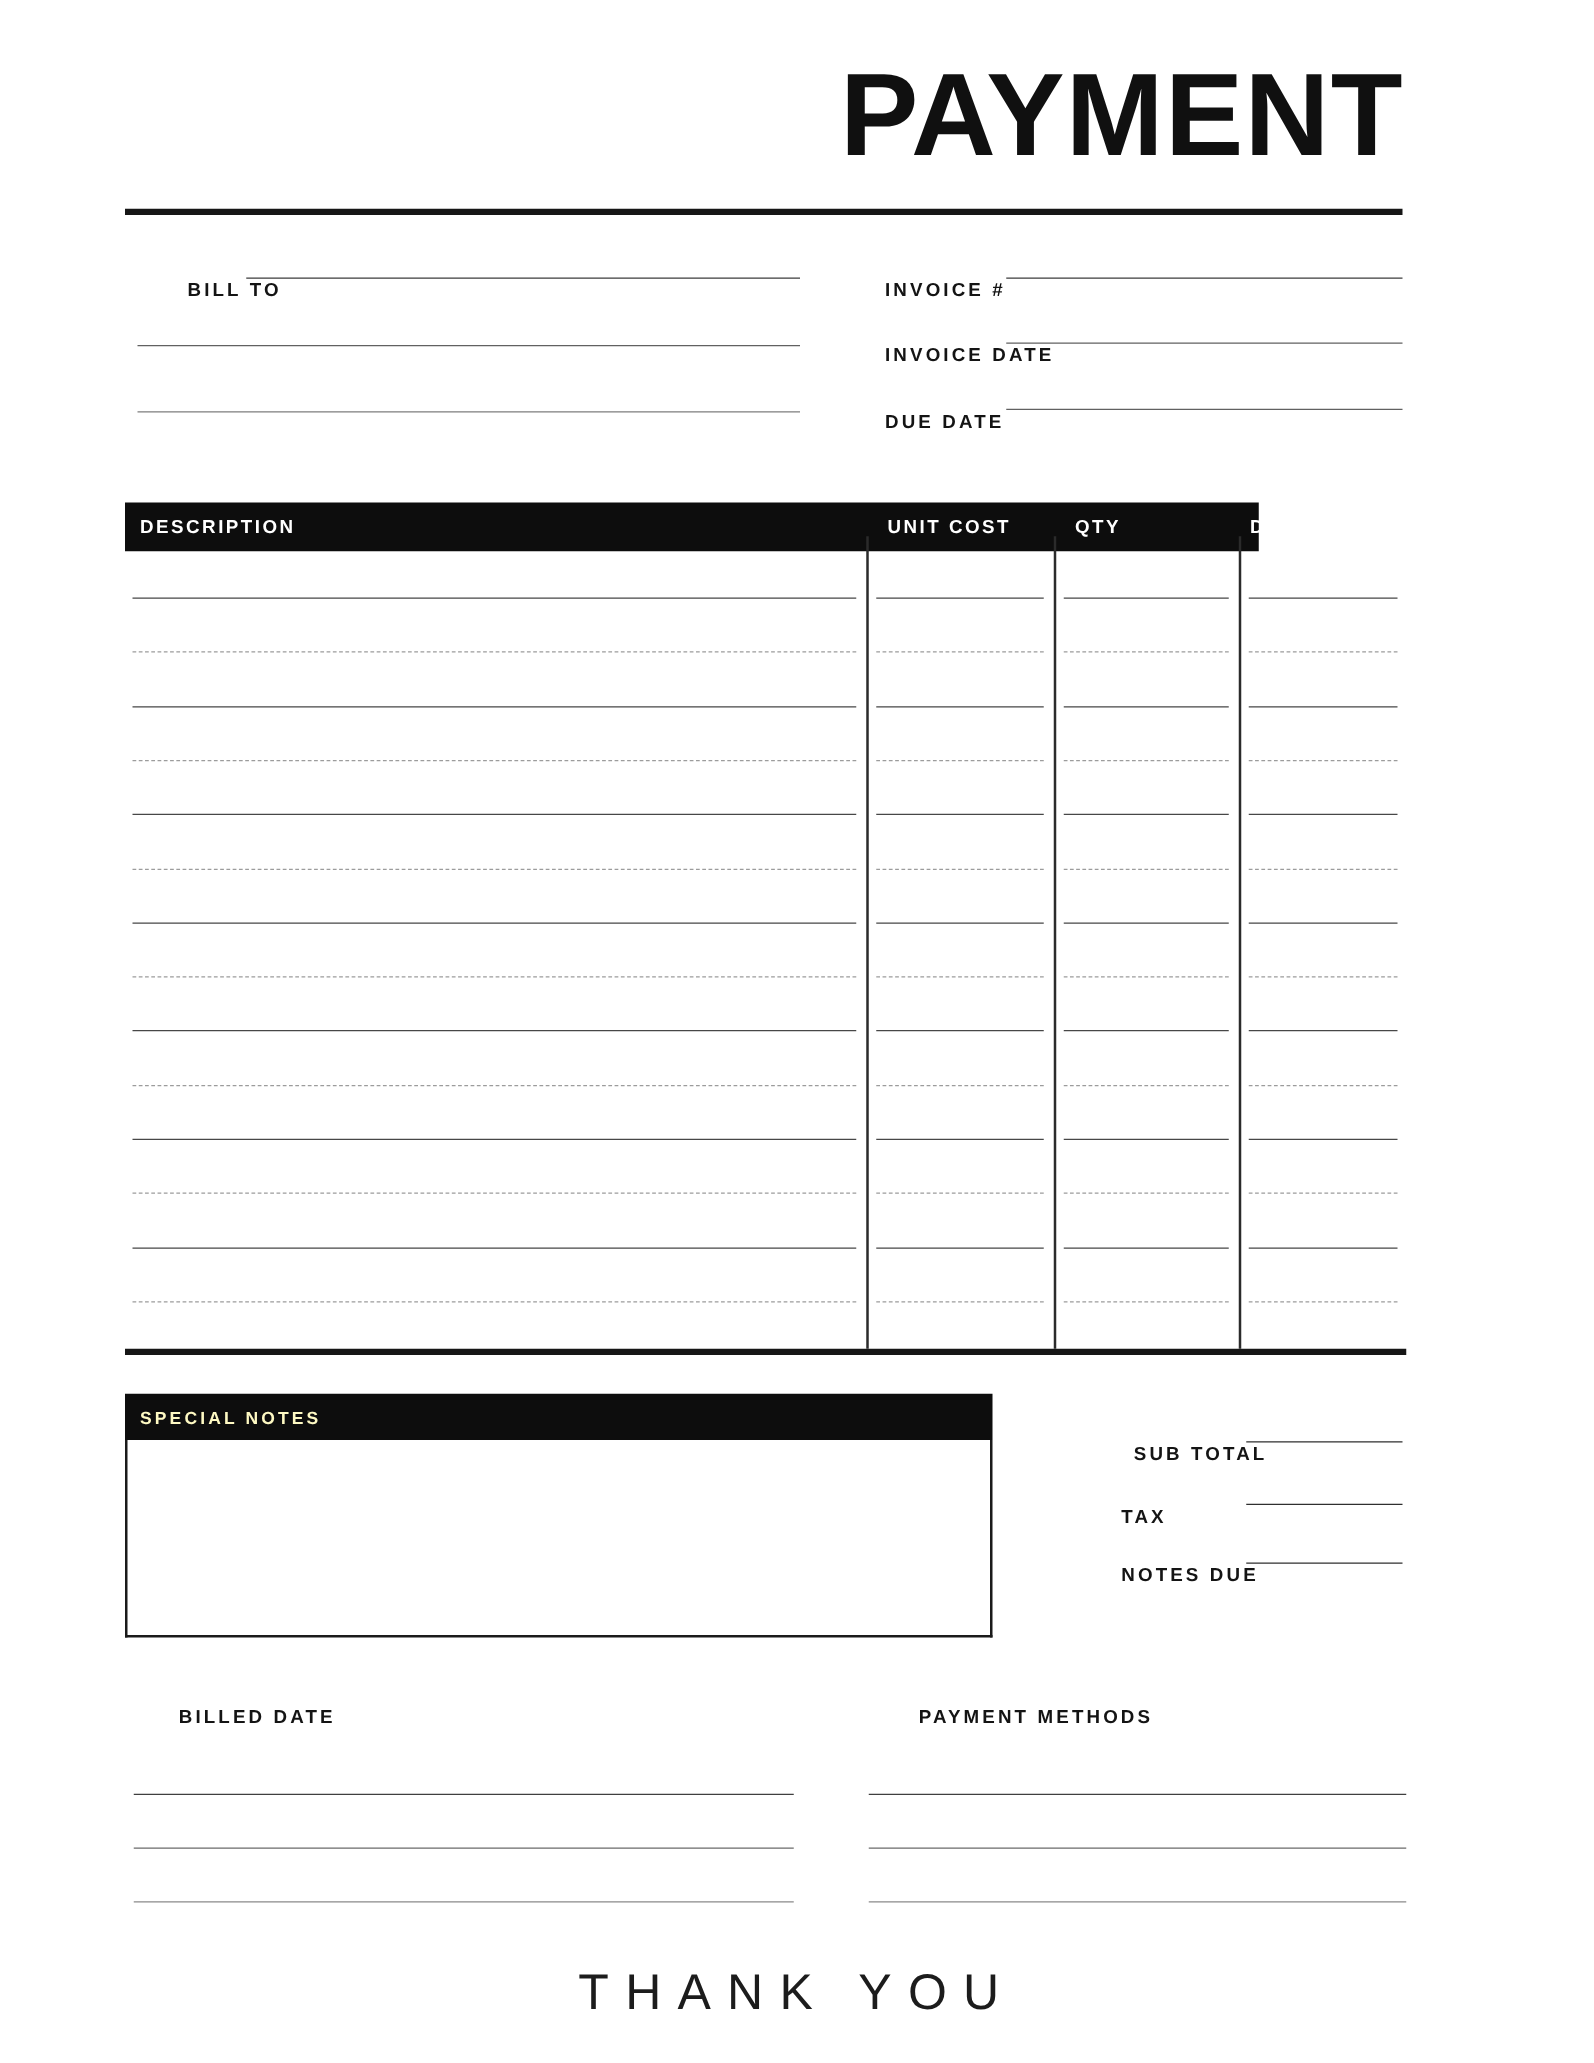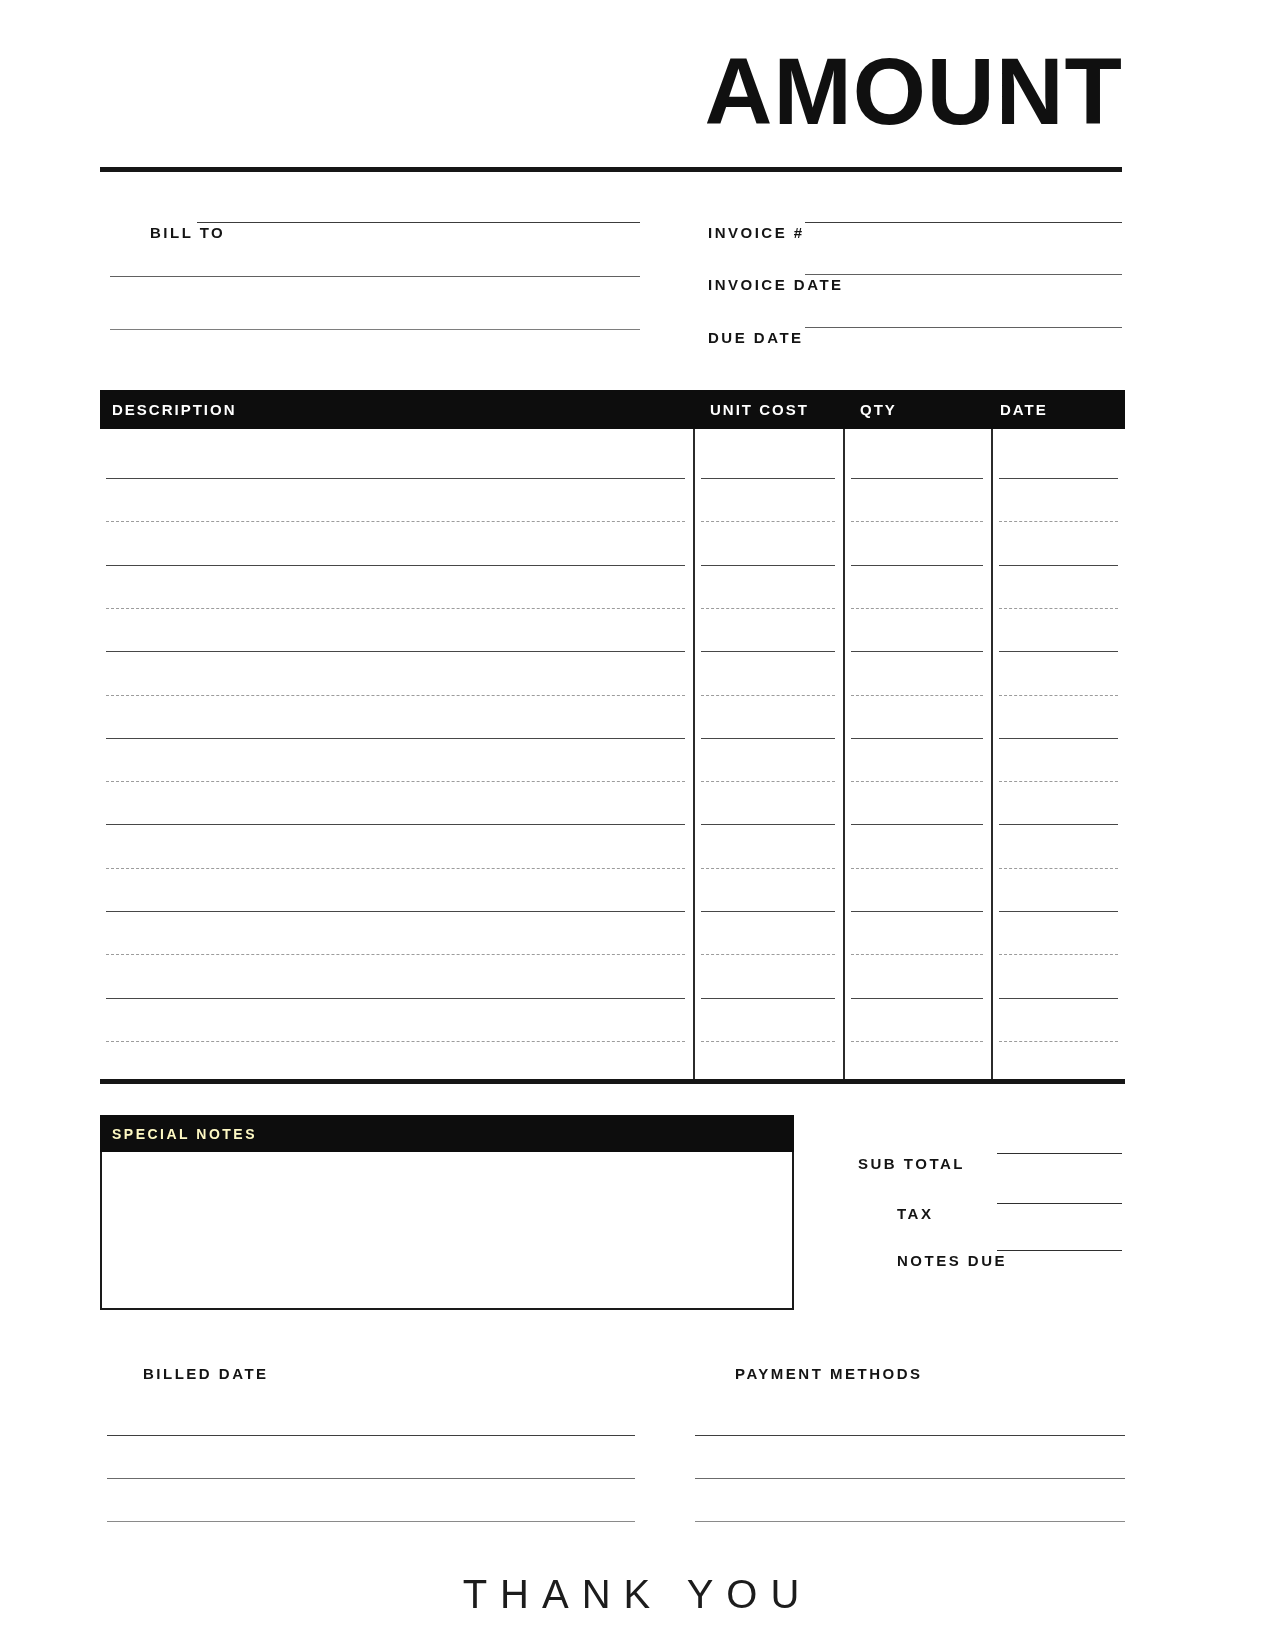--- a/index.html
+++ b/index.html
@@ -21,21 +21,21 @@
   
   #title {
     position:absolute; top:38px; right:152px;
     font-size:94px; font-weight:bold; letter-spacing:1px; color:#101010;
   }
   #top-rule { position:absolute; left:100px; top:167px; width:1022px; height:5px; background:#161616; }
 
   
   #table-wrap { position:absolute; left:100px; top:390px; width:1025px; height:694px; }
   #table-header {
-    position:absolute; left:0; top:0; width:1025px; height:39px; background:#0d0d0d;
+    position:absolute; left:0; top:12px; width:907px; height:39px; background:#0d0d0d;
   }
   #table-header .hcell {
     position:absolute; top:11px; color:#fff; font-weight:bold;
     font-size:15px; letter-spacing:2px; white-space:nowrap;
   }
   .vdiv { position:absolute; top:39px; width:1.5px; height:650px; background:#2b2b2b; }
   #table-body { position:absolute; left:0; top:39px; width:1025px; height:650px; }
   .row-line { position:absolute; left:0; width:1025px; height:0; }
   .row-line .seg { position:absolute; height:0; border-top:1.6px solid #474747; }
   .row-line.dashed .seg { border-top:1.5px dashed #9c9c9c; }
@@ -64,21 +64,21 @@
 
   #thank-you {
     position:absolute; left:0; top:1572px; width:1275px; text-align:center;
     font-size:40px; font-weight:normal; letter-spacing:13px; color:#1c1c1c;
     white-space:nowrap;
   }
 </style>
 </head>
 <body>
 
-<div id="title">AMOUNT</div>
+<div id="title">PAYMENT</div>
 <div id="top-rule"></div>
 
 <div class="abs lbl" style="left:110px; top:224px;">BILL TO</div>
 <div class="fill-line" style="left:197px; top:222px; width:443px;"></div>
 <div class="fill-line soft" style="left:110px; top:276px; width:530px;"></div>
 <div class="fill-line softer" style="left:110px; top:329px; width:530px;"></div>
 
 <div class="abs lbl" style="left:668px; top:224px;">INVOICE #</div>
 <div class="fill-line" style="left:805px; top:222px; width:317px;"></div>
 
@@ -185,21 +185,21 @@
       </div>
     </div>
   <div id="table-bottom"></div>
 </div>
 
 <div id="notes-bar">
   <span class="lbl">SPECIAL NOTES</span>
 </div>
 <div id="notes-box"></div>
 
-<div class="abs lbl" style="left:818px; top:1155px;">SUB TOTAL</div>
+<div class="abs lbl" style="left:867px; top:1155px;">SUB TOTAL</div>
 <div class="total-line" style="top:1153px;"></div>
 
 <div class="abs lbl" style="left:857px; top:1205px;text-align:center;">TAX</div>
 <div class="total-line" style="top:1203px;"></div>
 
 <div class="abs lbl" style="left:857px; top:1252px;">NOTES DUE</div>
 <div class="total-line" style="top:1250px;"></div>
 
 <div class="abs lbl" style="left:103px; top:1365px;">BILLED DATE</div>
 <div class="abs lbl" style="left:695px; top:1365px;">PAYMENT METHODS</div>

